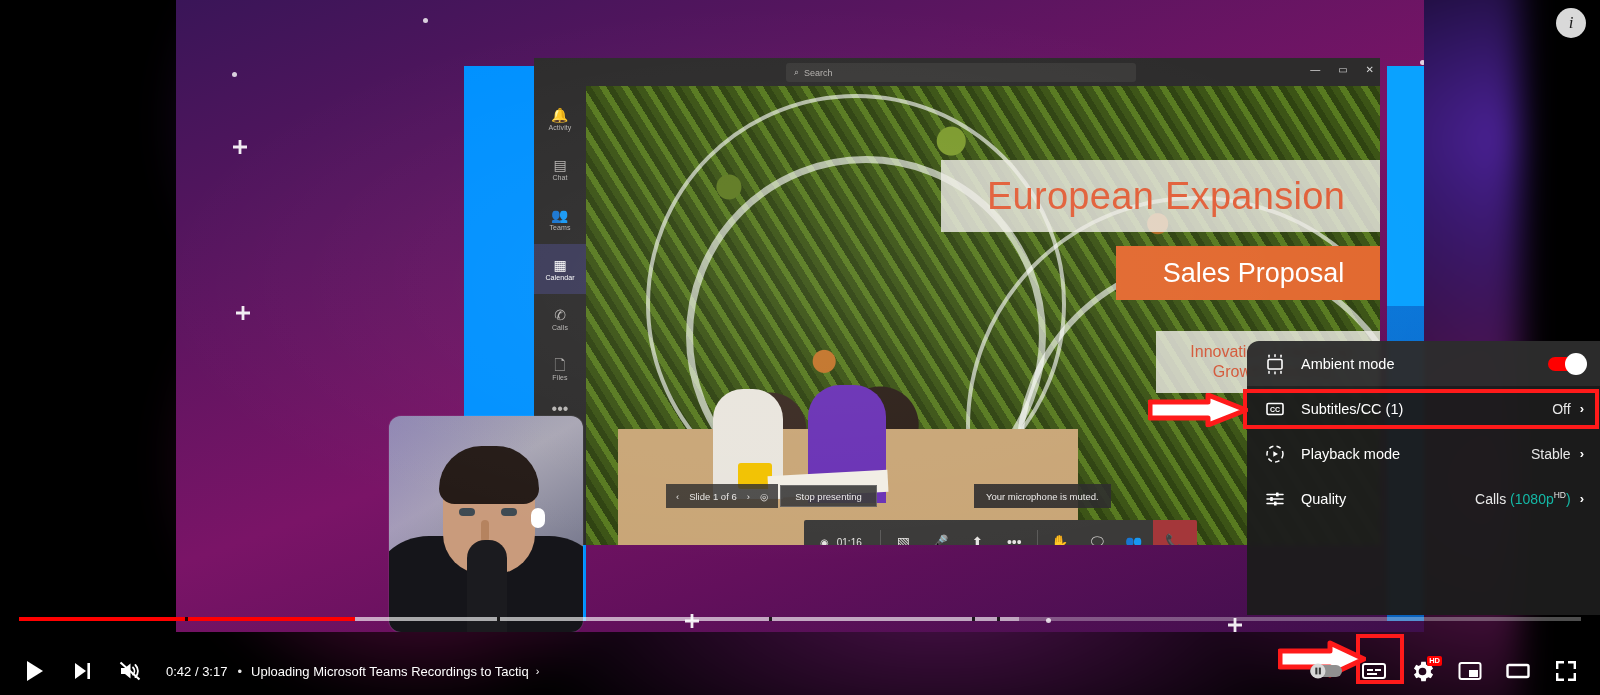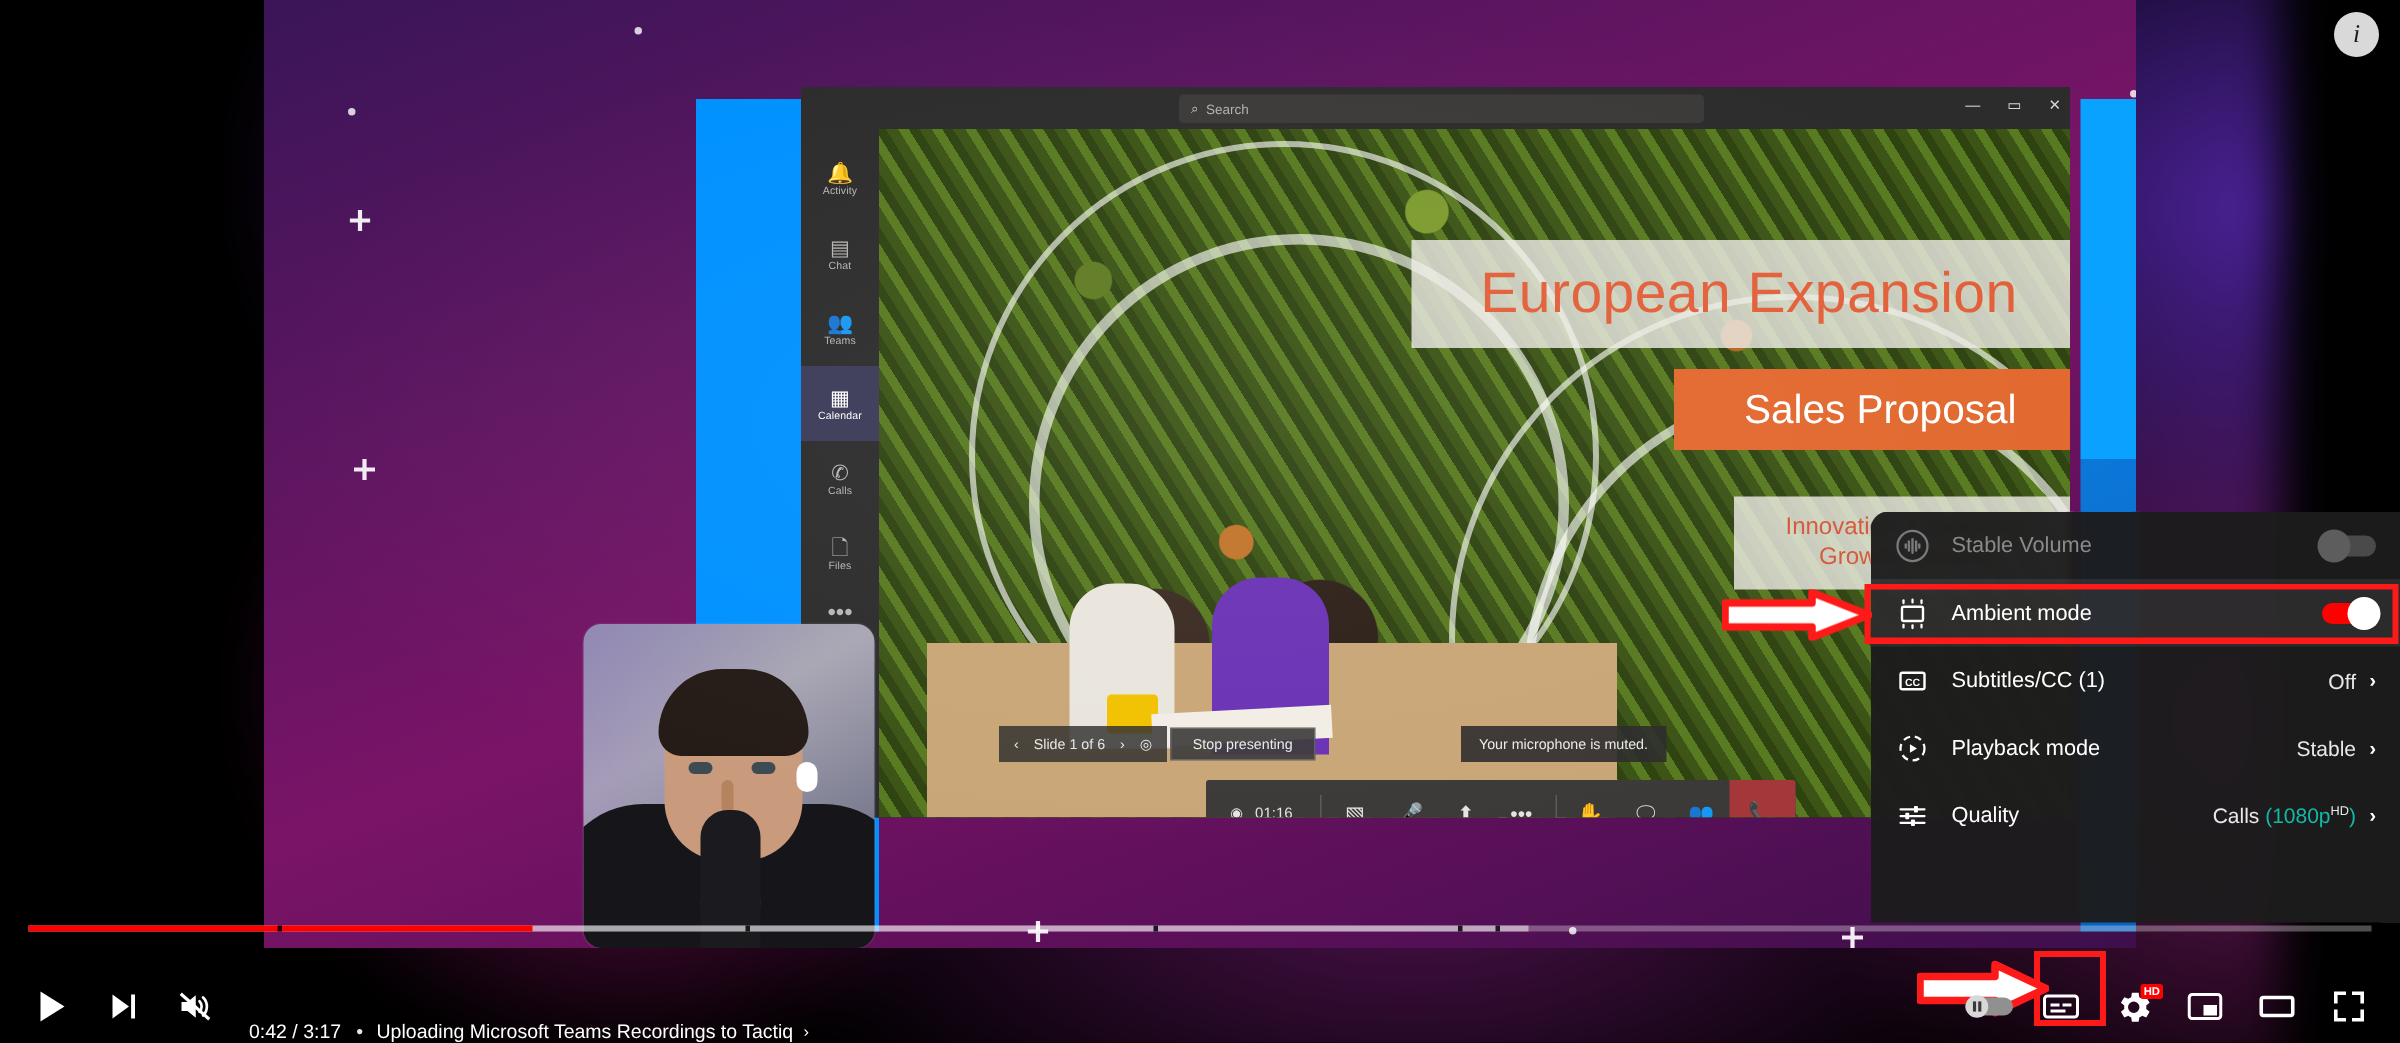--- a/index.html
+++ b/index.html
@@ -242,21 +242,21 @@
     position:absolute; left:0; top:0; height:4px; width:64%;
     background:rgba(255,255,255,.48);
   }
   .progress-played{
     position:absolute; left:0; top:0; height:4px; width:21.5%;
     background:#f00;
   }
   .chapter-gap{ position:absolute; top:0; width:3px; height:4px; background:rgba(0,0,0,.85); }
 
   .ctrl-left{
-    position:absolute; left:10px; bottom:0; height:48px; display:flex; align-items:flex-end; gap:0;
+    position:absolute; left:10px; bottom:0; height:48px; display:flex; align-items:center; gap:0;
   }
   .ctrl-right{
     position:absolute; right:10px; bottom:0; height:48px; display:flex; align-items:center; gap:0;
   }
   .ctrl-btn{
     width:48px; height:48px; display:flex; align-items:center; justify-content:center;
     color:#fff; position:relative;
   }
   .time-text{
     color:#fff; font-size:13px; padding:0 8px 0 12px; white-space:nowrap;
@@ -413,38 +413,20 @@
       <div class="eyeL"></div>
         <div class="eyeR"></div>
         <div class="nose"></div>
       <div class="micring"></div>
       <div class="mic"></div>
     </div>
   </div>
 
   <div class="settings-panel">
 
-    <div class="menu-row disabled">
-      <span class="mi">
-        <svg width="24" height="24" viewBox="0 0 24 24">
-          <circle cx="12" cy="12" r="10" fill="none" stroke="#7a7a7a" stroke-width="1.5"></circle>
-          <g stroke="#7a7a7a" stroke-width="1.6" stroke-linecap="round">
-            <line x1="7.5" y1="11" x2="7.5" y2="13"></line>
-              <line x1="9.6" y1="9" x2="9.6" y2="15"></line>
-            <line x1="12" y1="7.5" x2="12" y2="16.5"></line>
-              <line x1="14.4" y1="9" x2="14.4" y2="15"></line>
-            <line x1="16.5" y1="11" x2="16.5" y2="13"></line>
-          </g>
-        </svg>
-      </span>
-      <span class="mlabel">Stable Volume</span>
-      <span class="toggle off">
-          <span class="knob"></span>
-        </span>
-    </div>
 
     <div class="menu-row highlight-bg">
       <span class="mi">
         <svg width="24" height="24" viewBox="0 0 24 24">
           <rect x="5" y="7.5" width="14" height="9.5" rx="1.2" fill="none" stroke="#fff" stroke-width="1.6"></rect>
           <g stroke="#fff" stroke-width="1.5" stroke-linecap="round">
             <line x1="6" y1="5" x2="6" y2="3.2"></line>
               <line x1="12" y1="4.6" x2="12" y2="2.8"></line>
             <line x1="18" y1="5" x2="18" y2="3.2"></line>
             <line x1="6" y1="19.5" x2="6" y2="21.3"></line>

